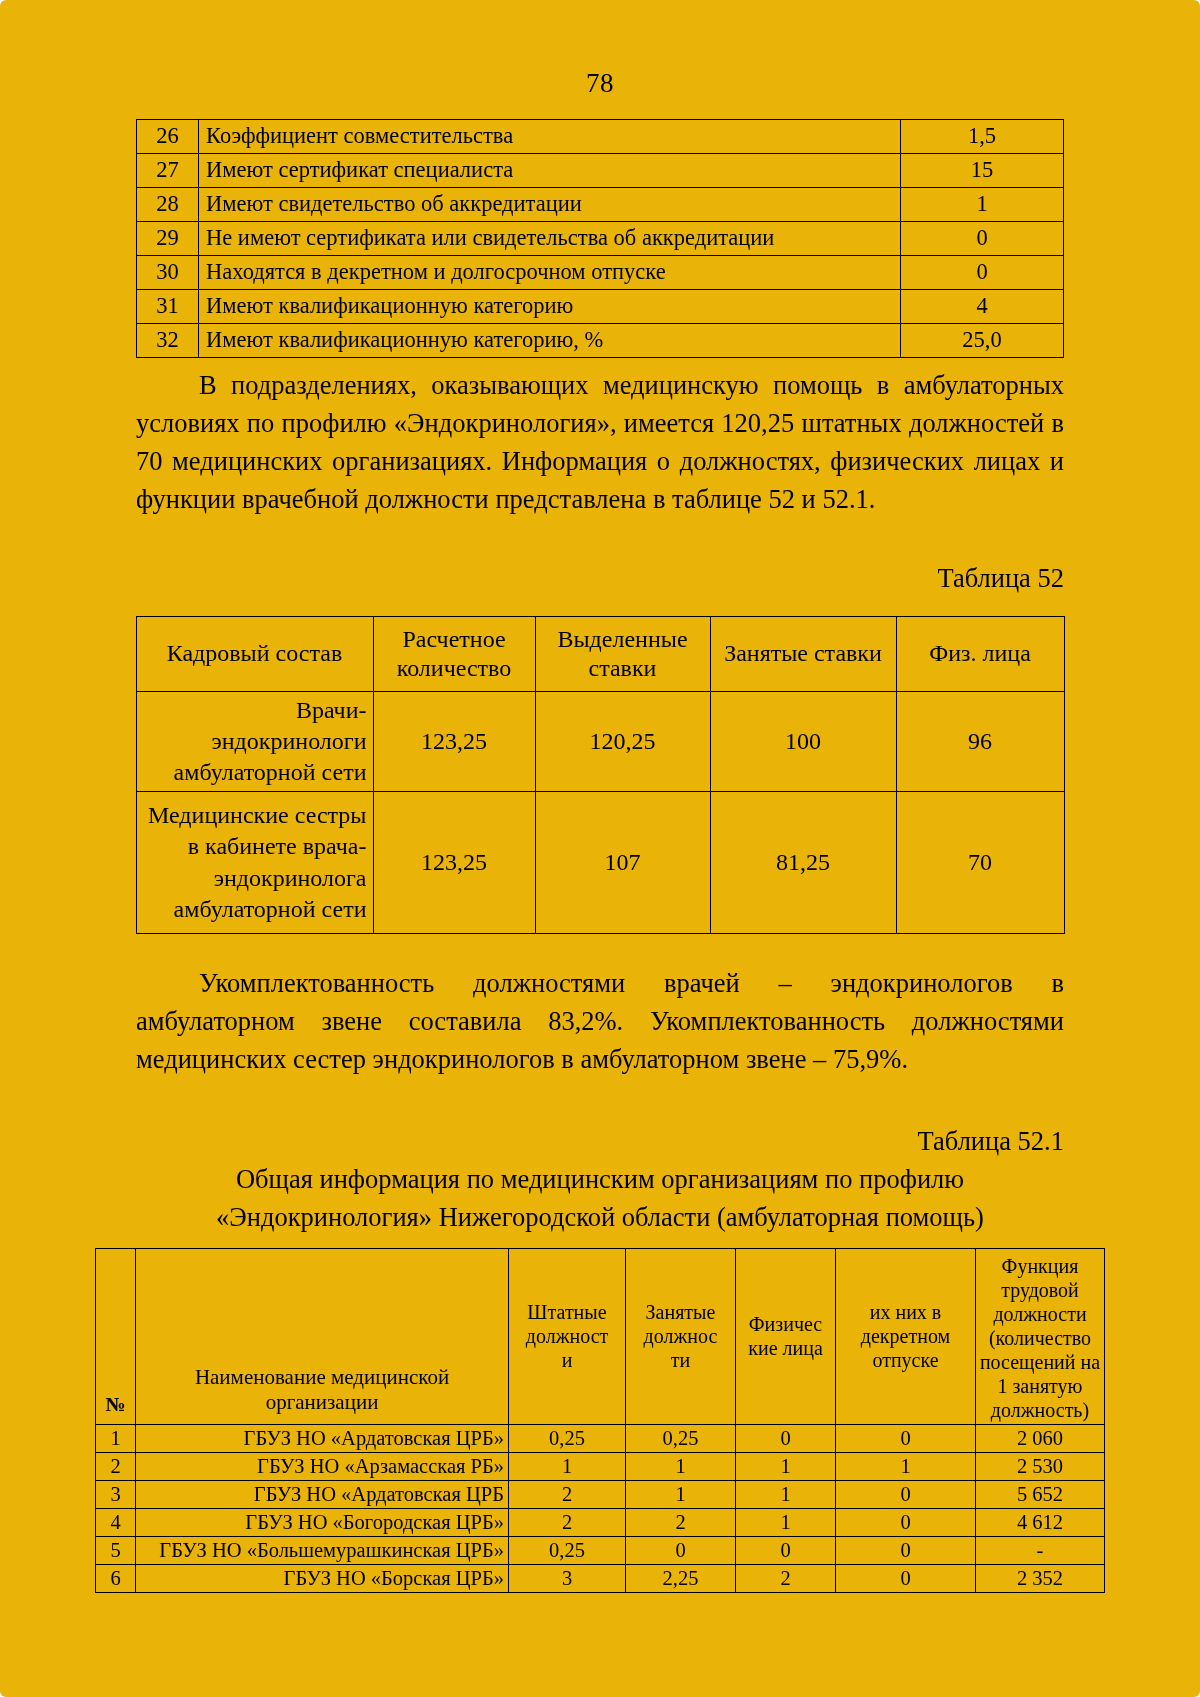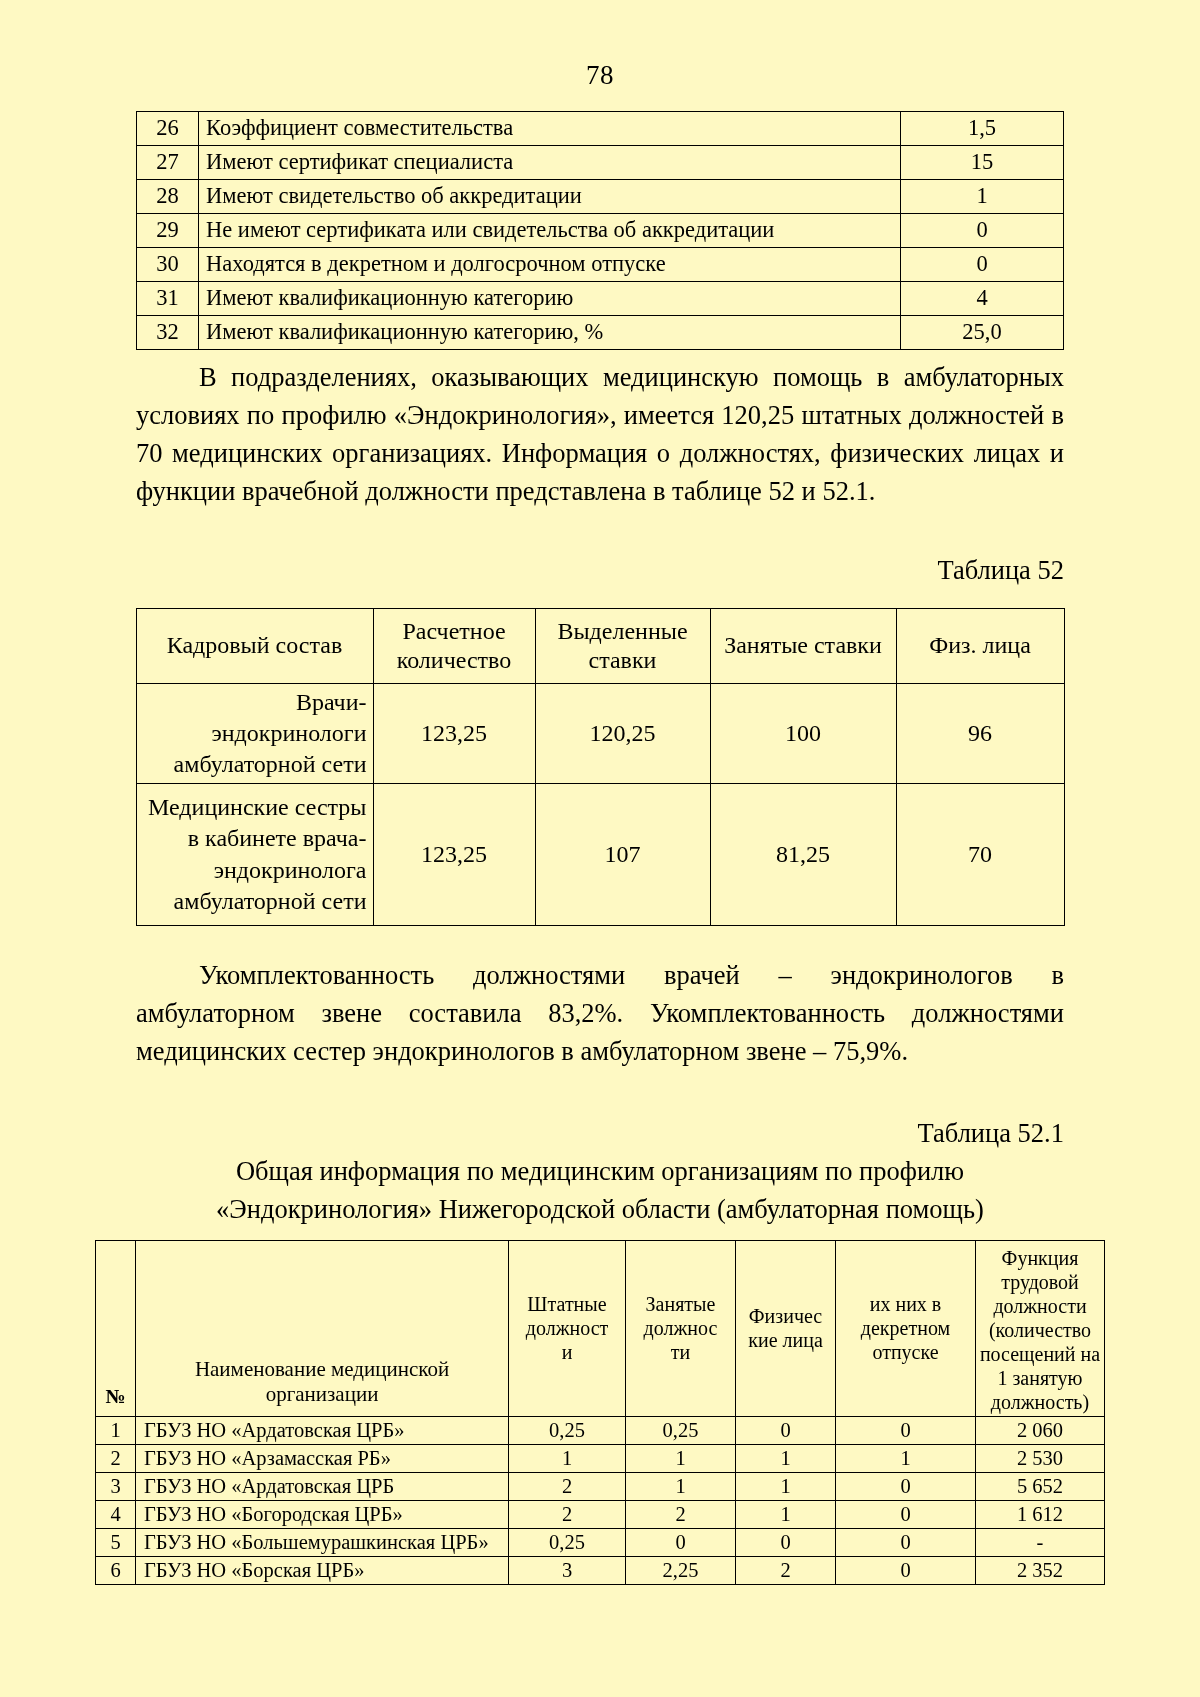--- a/index.html
+++ b/index.html
@@ -10,24 +10,25 @@
   }
   body {
     font-family: "Liberation Serif", "DejaVu Serif", serif;
     color: #000000;
   }
   .page {
     position: relative;
     width: 1200px;
     height: 1697px;
     margin: 0 auto;
-    background: #fef9c3;
+    background: #eab308;
     box-sizing: border-box;
-    padding: 4px;
+    padding: 12px;
     overflow: hidden;
+    border-radius: 6px;
   }
   .page-number {
     text-align: center;
     font-size: 27px;
     line-height: 1;
     padding-top: 58px;
     letter-spacing: 0.5px;
   }
 
   
@@ -143,21 +144,21 @@
   }
   .table521 th.h-num { font-size: 20px; font-weight: bold; vertical-align: bottom; padding-bottom: 8px;}
   .table521 th.h-org { font-size: 21px; vertical-align: bottom; padding-bottom: 8px; }
   .table521 th.h-func { vertical-align: top; padding-top: 5px; }
   .table521 td {
     font-size: 20.5px;
     height: 27px;
     padding: 0 4px;
   }
   .table521 td.c-num { text-align: center; }
-  .table521 td.c-org { text-align: left; padding-left: 8px; }
+  .table521 td.c-org { text-align: right; padding-left: 8px; }
   .table521 td.c-val { text-align: center; }
 </style>
 </head>
 <body>
 
 <div class="page">
 
   <div class="page-number">78</div>
 
   <table class="tableA">
@@ -323,21 +324,21 @@
         <td class="c-val">0</td>
         <td class="c-val">5 652</td>
       </tr>
       <tr>
         <td class="c-num">4</td>
         <td class="c-org">ГБУЗ НО «Богородская ЦРБ»</td>
         <td class="c-val">2</td>
         <td class="c-val">2</td>
         <td class="c-val">1</td>
         <td class="c-val">0</td>
-        <td class="c-val">1 612</td>
+        <td class="c-val">4 612</td>
       </tr>
       <tr>
         <td class="c-num">5</td>
         <td class="c-org">ГБУЗ НО «Большемурашкинская ЦРБ»</td>
         <td class="c-val">0,25</td>
         <td class="c-val">0</td>
         <td class="c-val">0</td>
         <td class="c-val">0</td>
         <td class="c-val">-</td>
       </tr>

